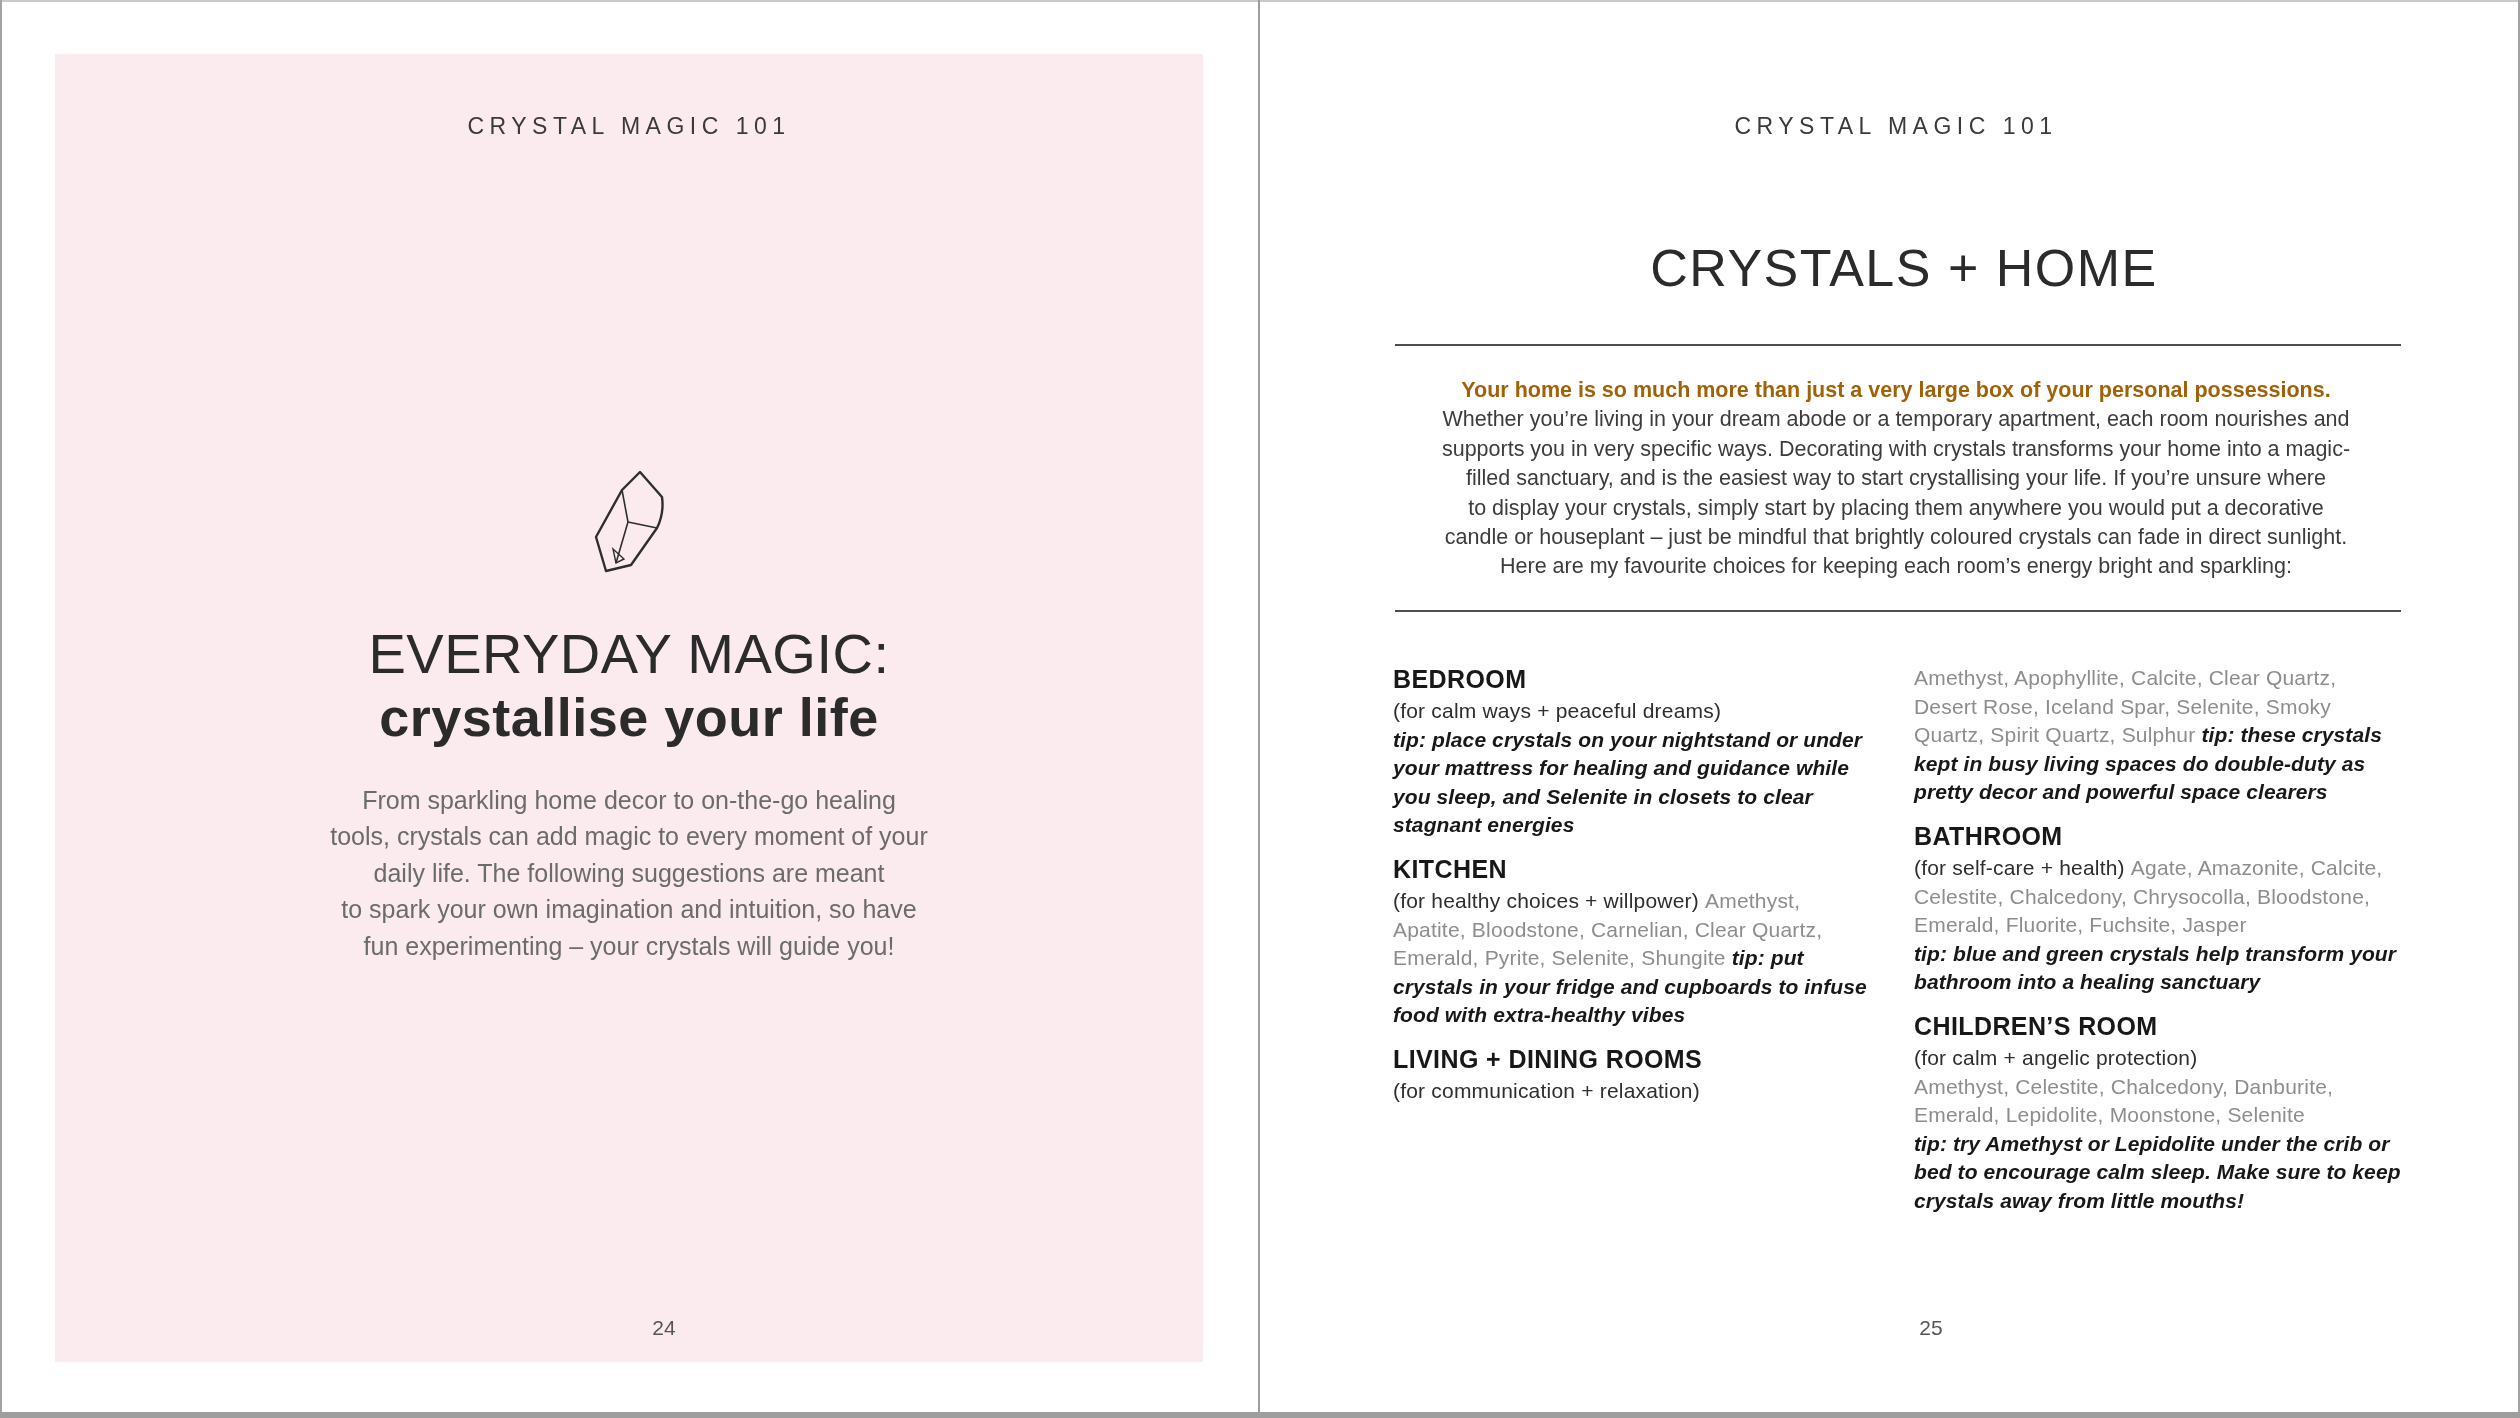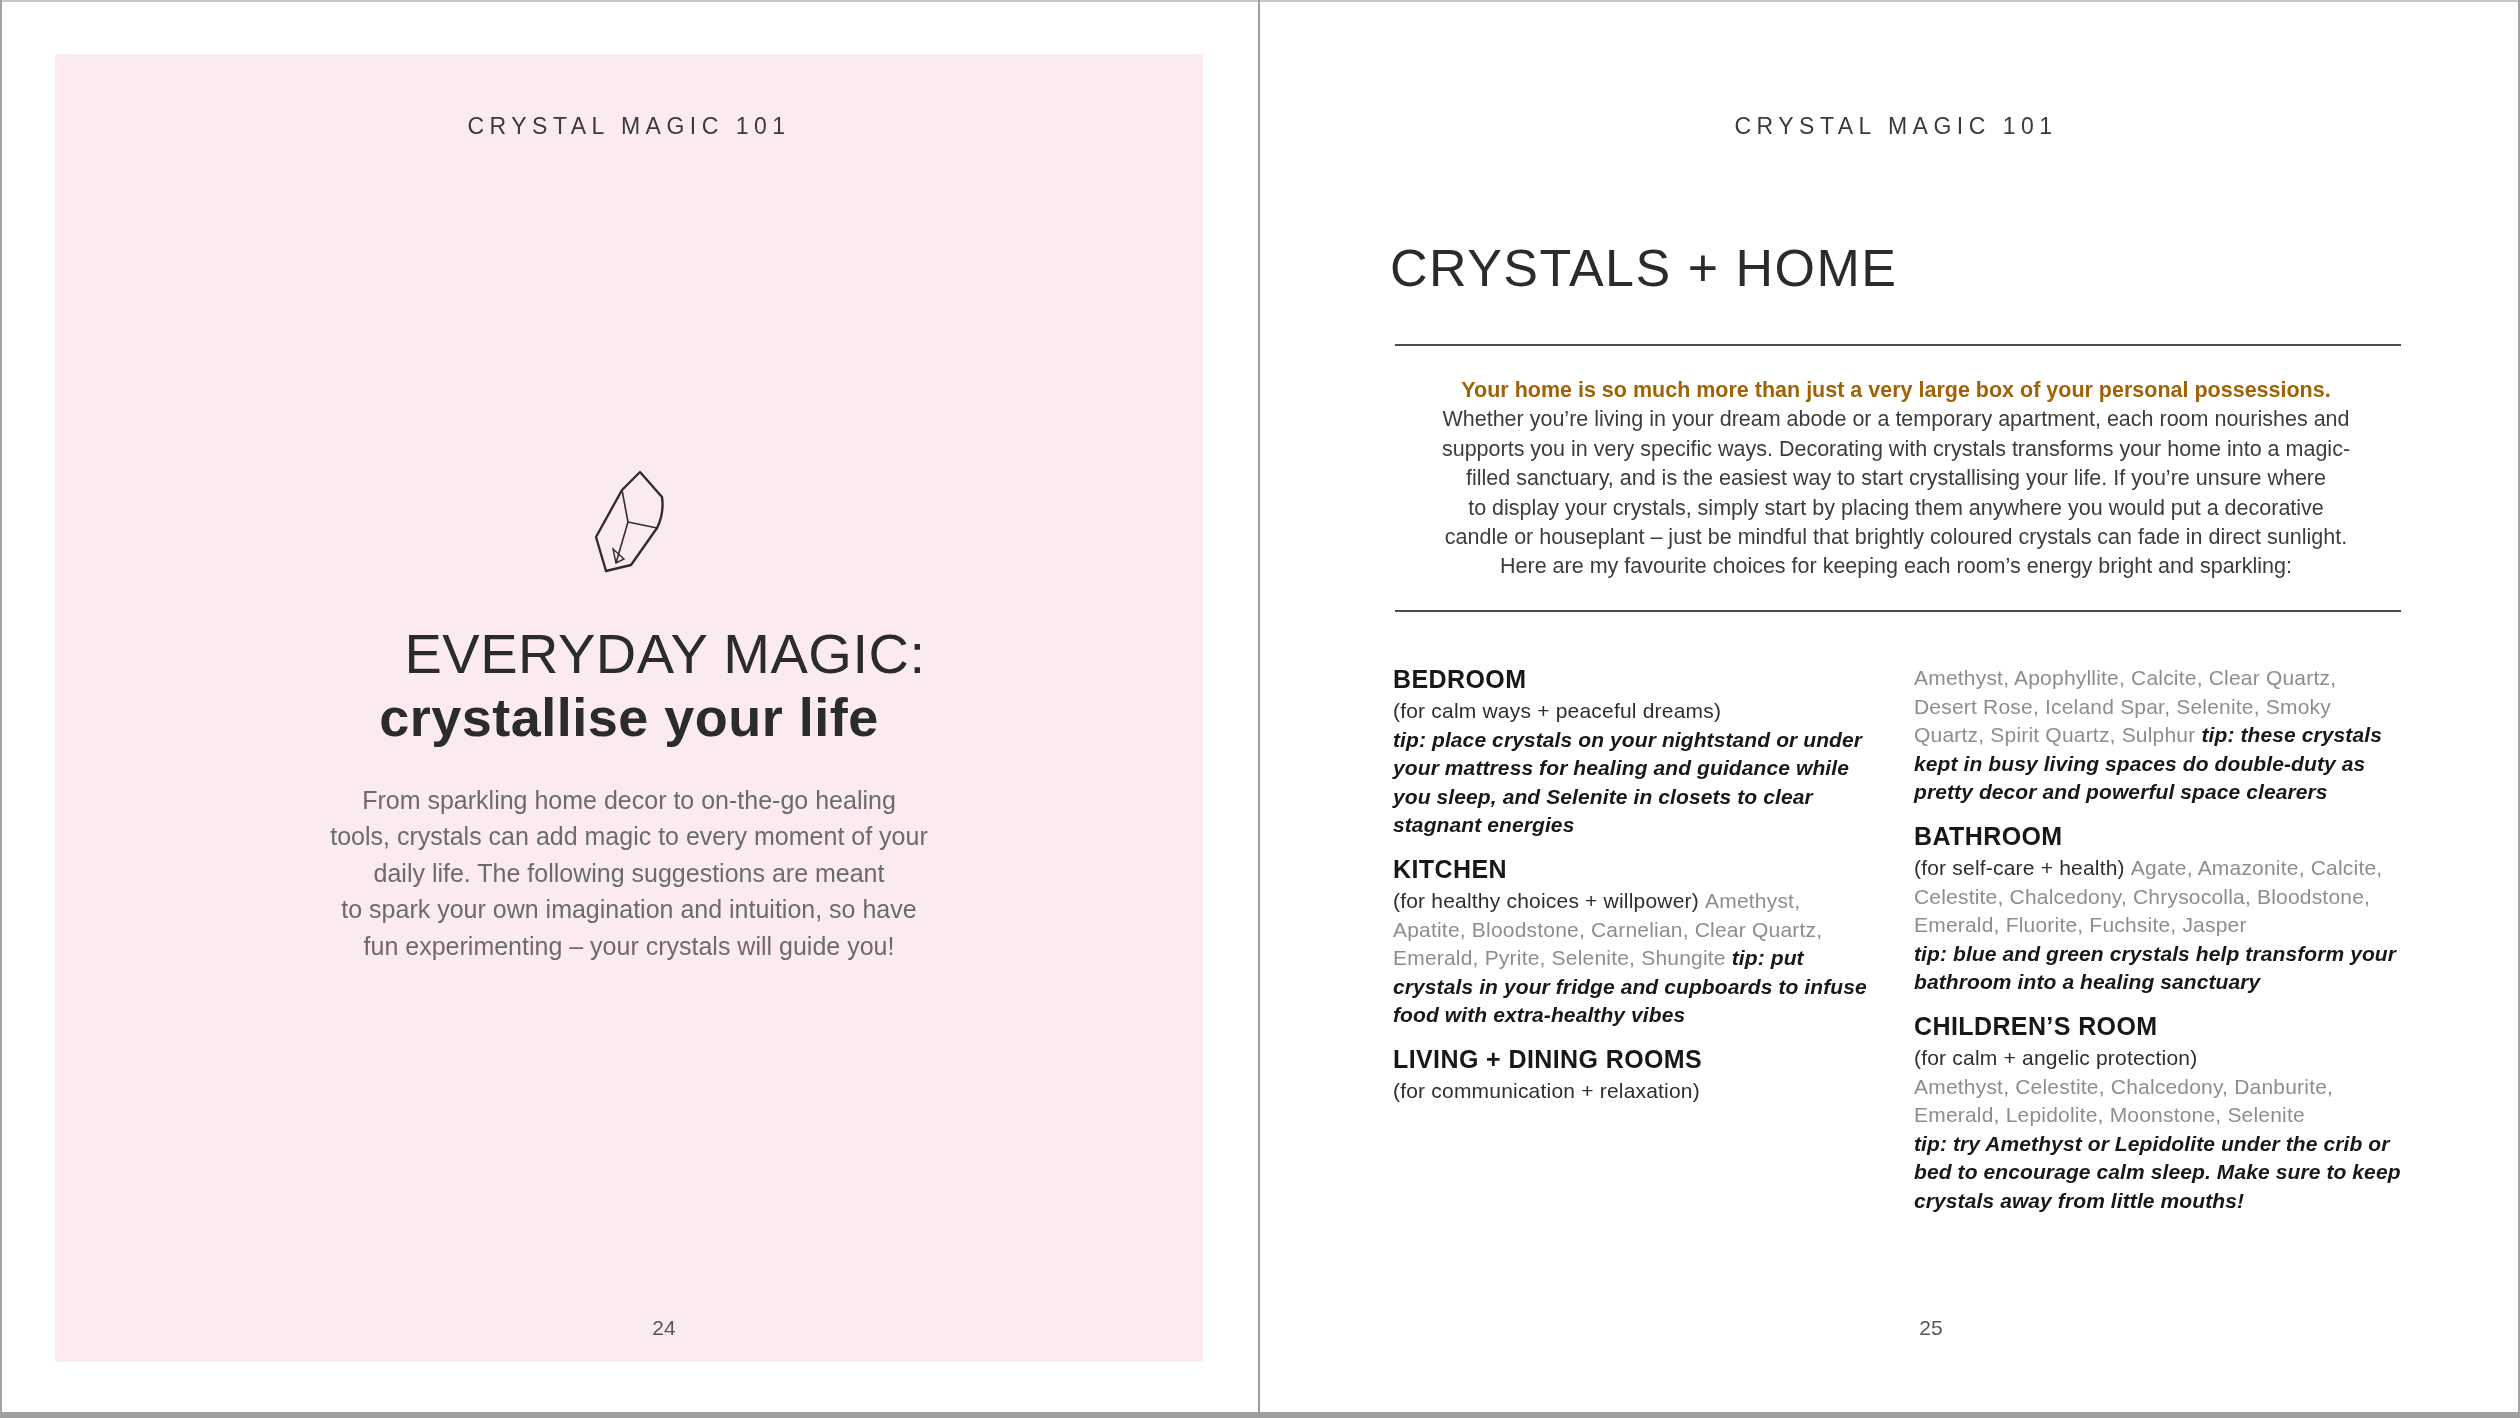--- a/index.html
+++ b/index.html
@@ -23,38 +23,38 @@
   .running-head{
     position:absolute;top:112px;left:0;width:100%;text-align:center;
     font-size:23px;line-height:28px;font-weight:500;letter-spacing:5.5px;color:#3a3a3a;
   }
   .page-right .running-head{left:130px;width:1012px;}
 
   .crystal-wrap{position:absolute;left:583px;top:470px;width:100px;height:104px;}
 
   .lp-title1{
     position:absolute;top:622px;left:0;width:1258px;text-align:center;
-    font-size:56px;line-height:64px;font-weight:300;letter-spacing:0.5px;color:#2b2b2b;padding-left:36px;
+    font-size:56px;line-height:64px;font-weight:300;letter-spacing:0.5px;color:#2b2b2b;
   }
   .lp-title2{
     position:absolute;top:686px;left:0;width:1258px;text-align:center;
     font-size:54px;line-height:62px;font-weight:700;letter-spacing:0.5px;color:#2b2b2b;
   }
   .lp-paragraph{
     position:absolute;top:782px;left:249px;width:760px;text-align:center;
     font-size:25px;line-height:36.4px;font-weight:400;color:#6b6b6b;white-space:pre-line;
   }
   .page-number{
     position:absolute;top:1316px;left:0;width:100%;text-align:center;
     font-size:21px;line-height:24px;color:#555555;padding-left:35px;
   }
   .page-right .page-number{left:130px;width:1012px;}
 
   .rp-title{
-    position:absolute;top:238px;left:130px;width:1012px;
+    position:absolute;top:238px;left:138px;width:1012px;text-align:center;
     font-size:52px;line-height:60px;font-weight:300;letter-spacing:1.5px;color:#2b2b2b;
   }
   .rule{position:absolute;left:135px;width:1006px;height:2px;background:#4e4e4e;}
   .rule-1{top:344px;}
   .rule-2{top:610px;}
 
   .rp-intro{
     position:absolute;top:376px;left:116px;width:1040px;text-align:center;
     font-size:21.5px;line-height:29.4px;color:#3c3c3c;
   }

